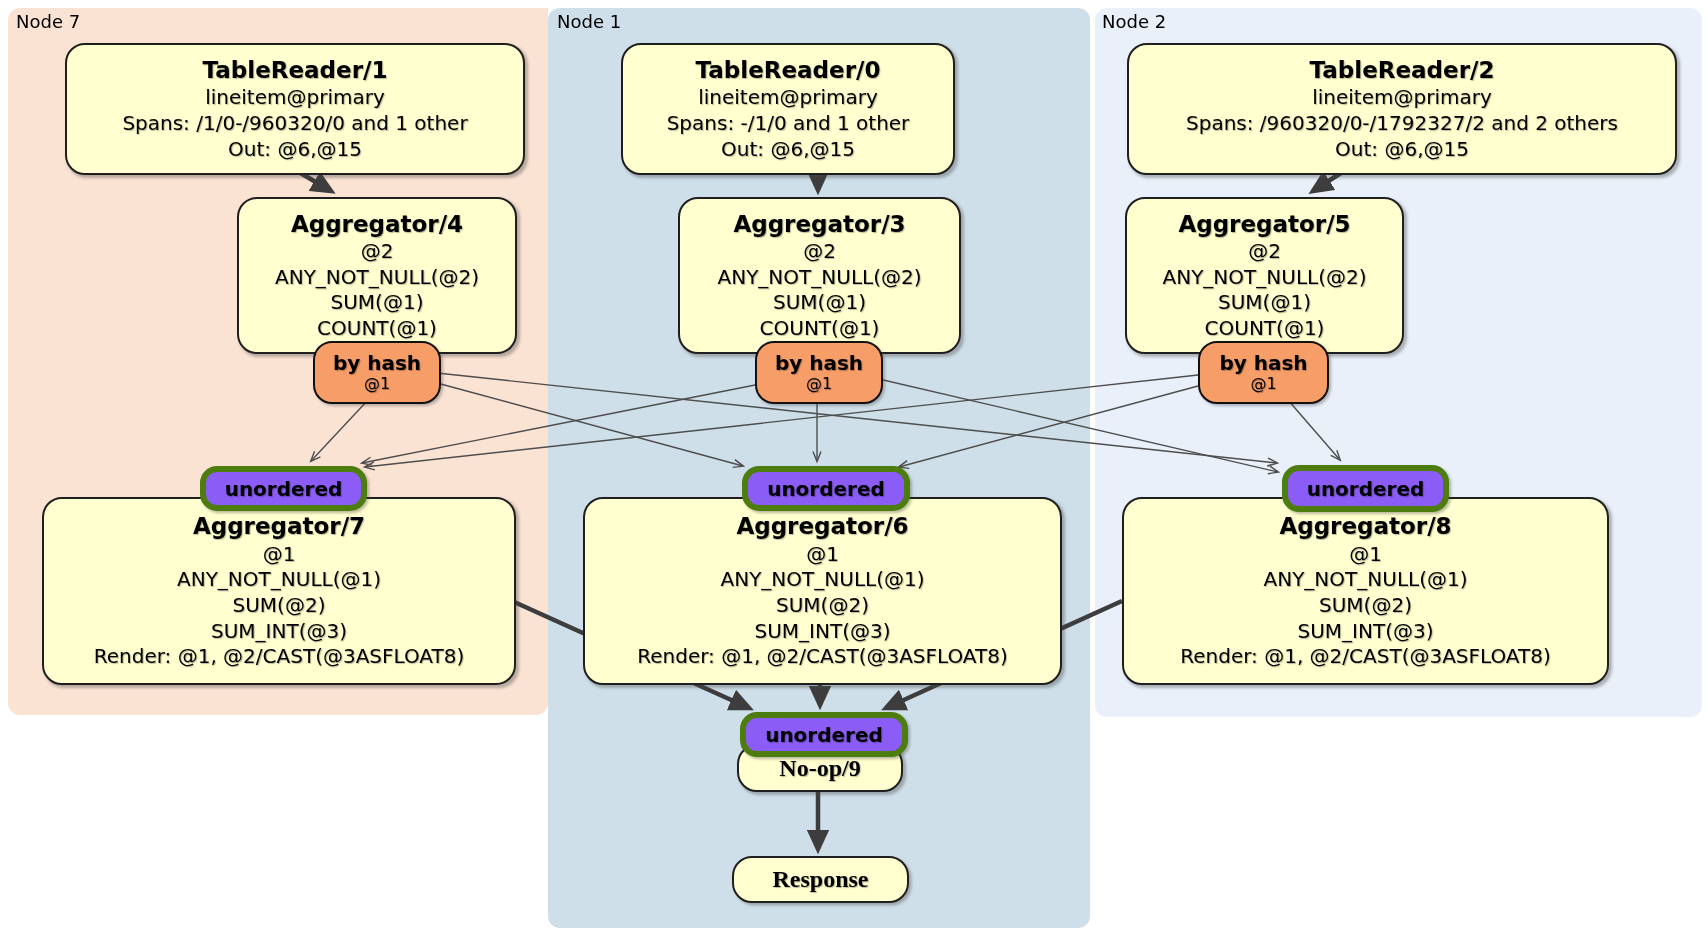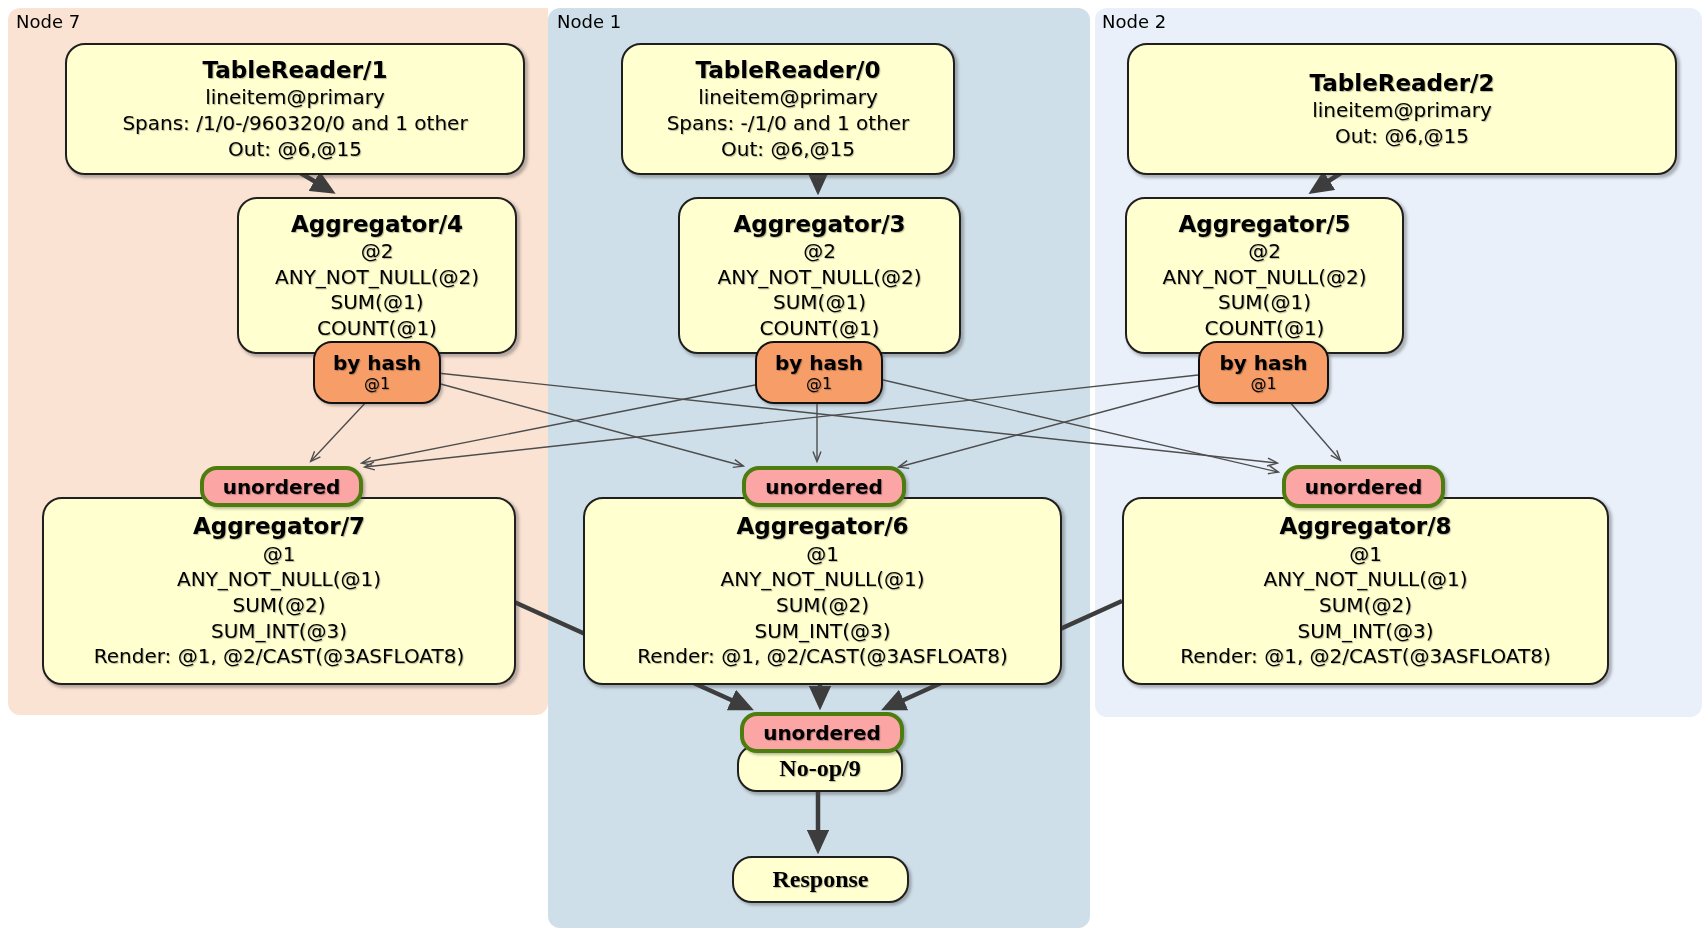--- a/index.html
+++ b/index.html
@@ -45,21 +45,21 @@
     display:flex;flex-direction:column;justify-content:center;align-items:center;
     z-index:4;box-shadow:2px 2px 3px rgba(70,70,70,0.38);text-shadow:1px 1px 1px rgba(0,0,0,0.28);
   }
   .router .rlabel{font-weight:bold;font-size:20px;line-height:1.15;white-space:nowrap;}
   .router .rdetail{font-size:16px;line-height:1.1;white-space:nowrap;}
   #hash4{left:313px;top:341px;width:124px;height:59px;}
   #hash3{left:755px;top:341px;width:124px;height:59px;}
   #hash5{left:1198px;top:341px;width:127px;height:59px;}
 
   .sync{
-    position:absolute;background:#fca5a5;border:4px solid #4d7c0f;border-radius:17px;
+    position:absolute;background:#8b5cf6;border:6px solid #4d7c0f;border-radius:17px;
     display:flex;justify-content:center;align-items:center;font-weight:bold;font-size:20px;
     z-index:4;box-shadow:2px 2px 3px rgba(70,70,70,0.38);text-shadow:1px 1px 1px rgba(0,0,0,0.28);
     white-space:nowrap;
   }
   #un7{left:200px;top:466px;width:155px;height:33px;}
   #un6{left:742px;top:466px;width:156px;height:33px;}
   #un8{left:1282px;top:465px;width:155px;height:35px;}
   #un9{left:740px;top:712px;width:156px;height:33px;}
 </style>
 </head>
@@ -116,20 +116,21 @@
 <div class="proc" id="tr0">
   <div class="title">TableReader/0</div>
   <div class="detail">lineitem@primary</div>
   <div class="detail">Spans: -/1/0 and 1 other</div>
   <div class="detail">Out: @6,@15</div>
 </div>
 
 <div class="proc" id="tr2">
   <div class="title">TableReader/2</div>
   <div class="detail">lineitem@primary</div>
+  <div class="detail">Spans: /960320/0-/1792327/2 and 2 others</div>
   <div class="detail">Out: @6,@15</div>
 </div>
 
 <div class="proc" id="agg4">
   <div class="title">Aggregator/4</div>
   <div class="detail">@2</div>
   <div class="detail">ANY_NOT_NULL(@2)</div>
   <div class="detail">SUM(@1)</div>
   <div class="detail">COUNT(@1)</div>
 </div>

